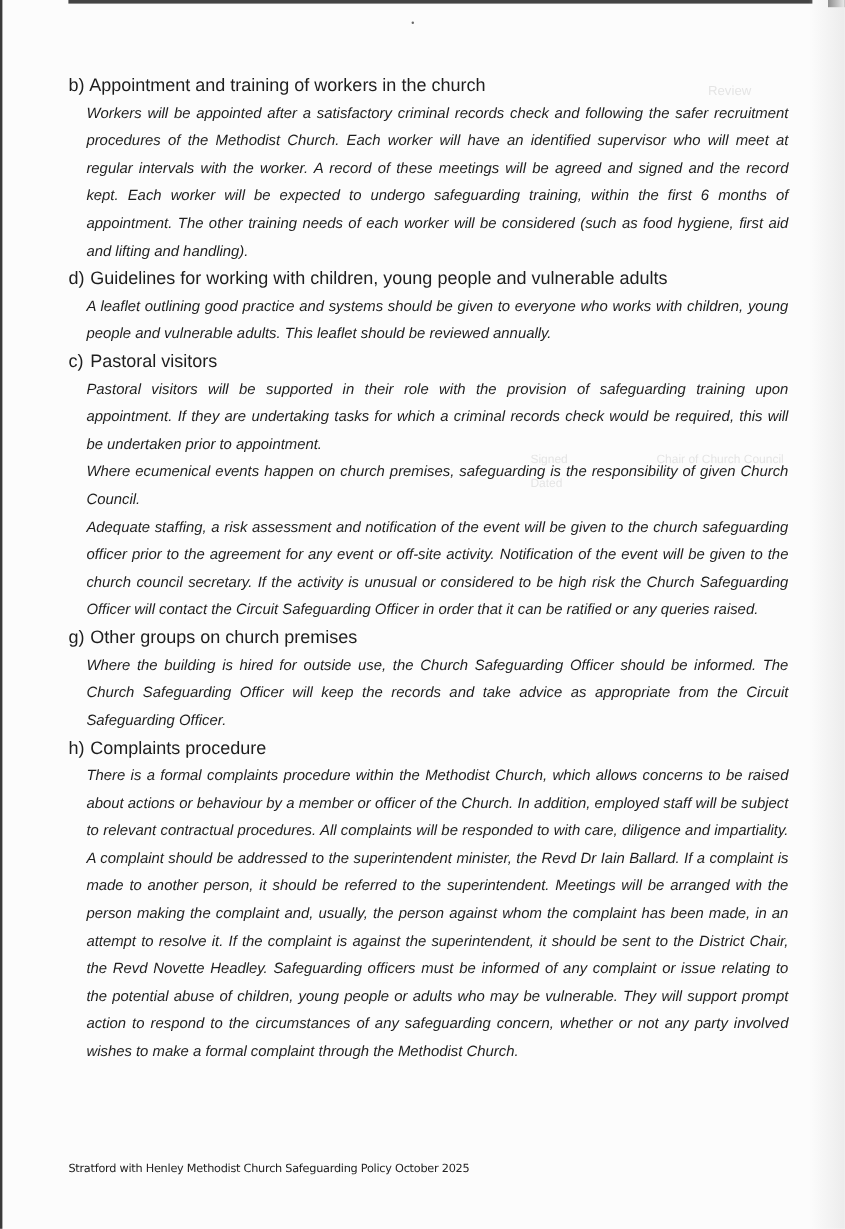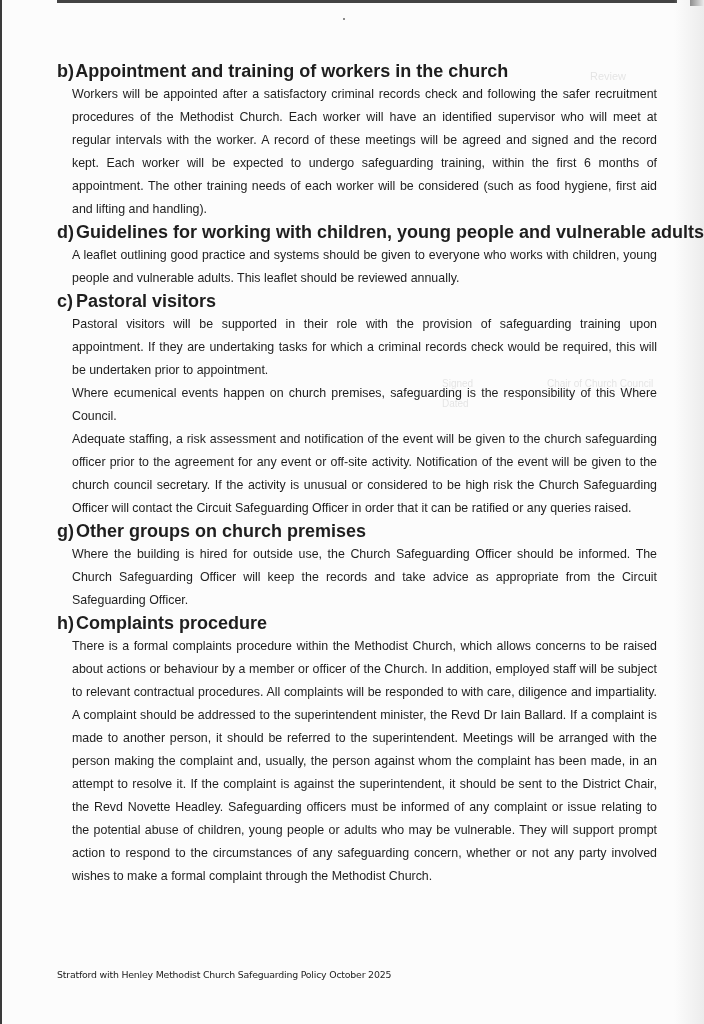--- a/index.html
+++ b/index.html
@@ -27,28 +27,29 @@
     position: absolute; right: 0; top: 0; width: 30px; height: 1024px;
     background: linear-gradient(to right, rgba(240,240,240,0), rgba(236,236,236,1));
   }
   .dot { position: absolute; width: 2px; height: 2px; background: #666; border-radius: 1px; }
   .content {
     position: absolute; left: 55px; top: 60px; width: 600px;
     font-size: 12.4px;
     line-height: 23px;
   }
   .sec-title {
-    font-weight: bold; font-size: 18px;
+    font-weight: normal; font-size: 15px;
     white-space: nowrap;
   }
   .sec-title .letter { display: inline-block; width: 14px; }
   .sec-body {
     padding-left: 15px;
     text-align: justify;
     text-align-last: left;
+    font-style: italic;
   }
   .footer {
     position: absolute; left: 55px; top: 969px;
     font-size: 9.4px; color: #222;
     font-family: "DejaVu Sans", sans-serif;
     letter-spacing: -0.2px;
     text-align: center;
   }
   .ghost {
     position: absolute; color: rgba(120,120,120,0.18); font-size: 10px; pointer-events: none;
@@ -79,21 +80,21 @@
       <div class="sec-title"><span class="letter">d)</span> <span>Guidelines for working with children, young people and vulnerable adults</span></div>
       <div class="sec-body">A leaflet outlining good practice and systems should be given to everyone who works with children, young people and vulnerable adults.  This leaflet should be reviewed annually.</div>
     </div>
 
     <div>
       <div class="sec-title"><span class="letter">c)</span> <span>Pastoral visitors</span></div>
       <div class="sec-body">Pastoral visitors will be supported in their role with the provision of safeguarding training upon appointment.  If they are undertaking tasks for which a criminal records check would be required, this will be undertaken prior to appointment.</div>
     </div>
 
     <div>
-      <div class="sec-body">Where ecumenical events happen on church premises, safeguarding is the responsibility of this Where Council.</div>
+      <div class="sec-body">Where ecumenical events happen on church premises, safeguarding is the responsibility of given Church Council.</div>
     </div>
 
     <div>
       <div class="sec-body">Adequate staffing, a risk assessment and notification of the event will be given to the church safeguarding officer prior to the agreement for any event or off-site activity.  Notification of the event will be given to the church council secretary.  If the activity is unusual or considered to be high risk the Church Safeguarding Officer will contact the Circuit Safeguarding Officer in order that it can be ratified or any queries raised.</div>
     </div>
 
     <div>
       <div class="sec-title"><span class="letter">g)</span> <span>Other groups on church premises</span></div>
       <div class="sec-body">Where the building is hired for outside use, the Church Safeguarding Officer should be informed.  The Church Safeguarding Officer will keep the records and take advice as appropriate from the Circuit Safeguarding Officer.</div>
     </div>

